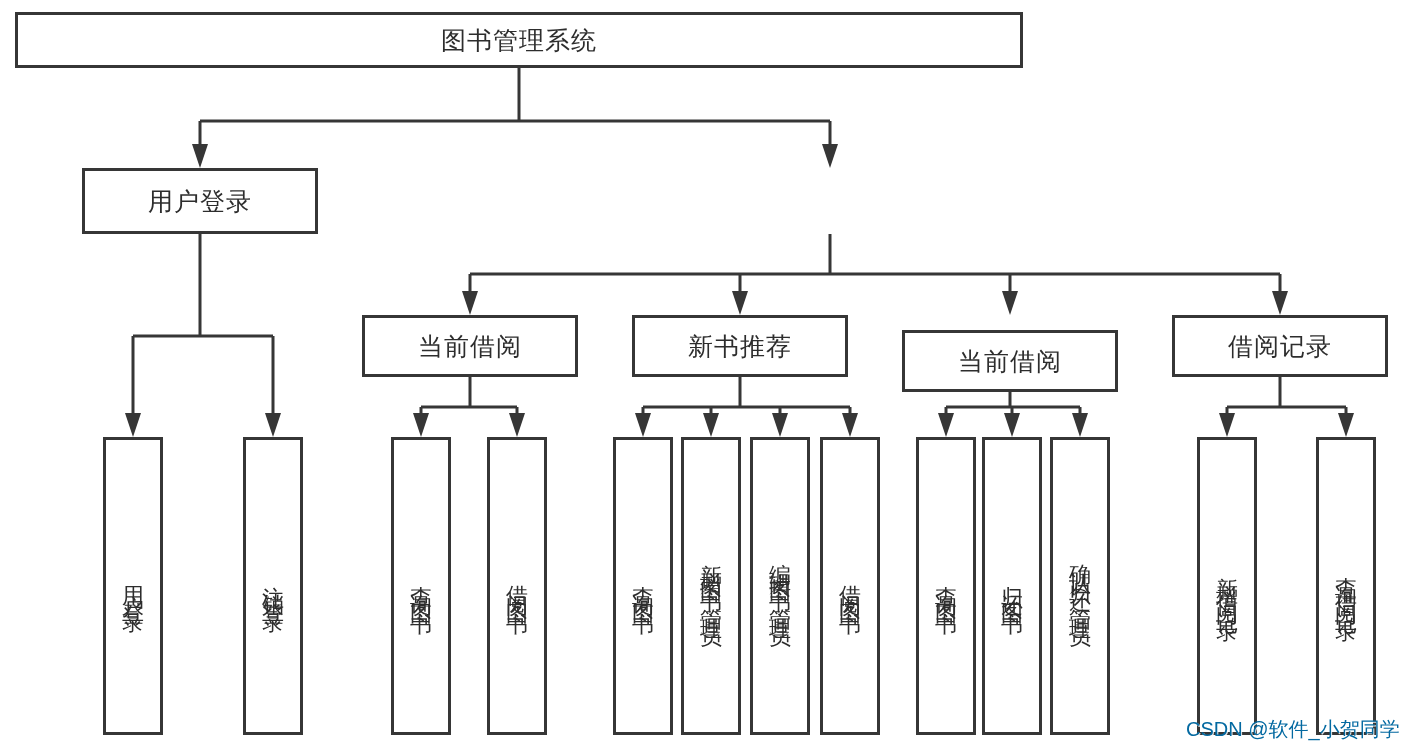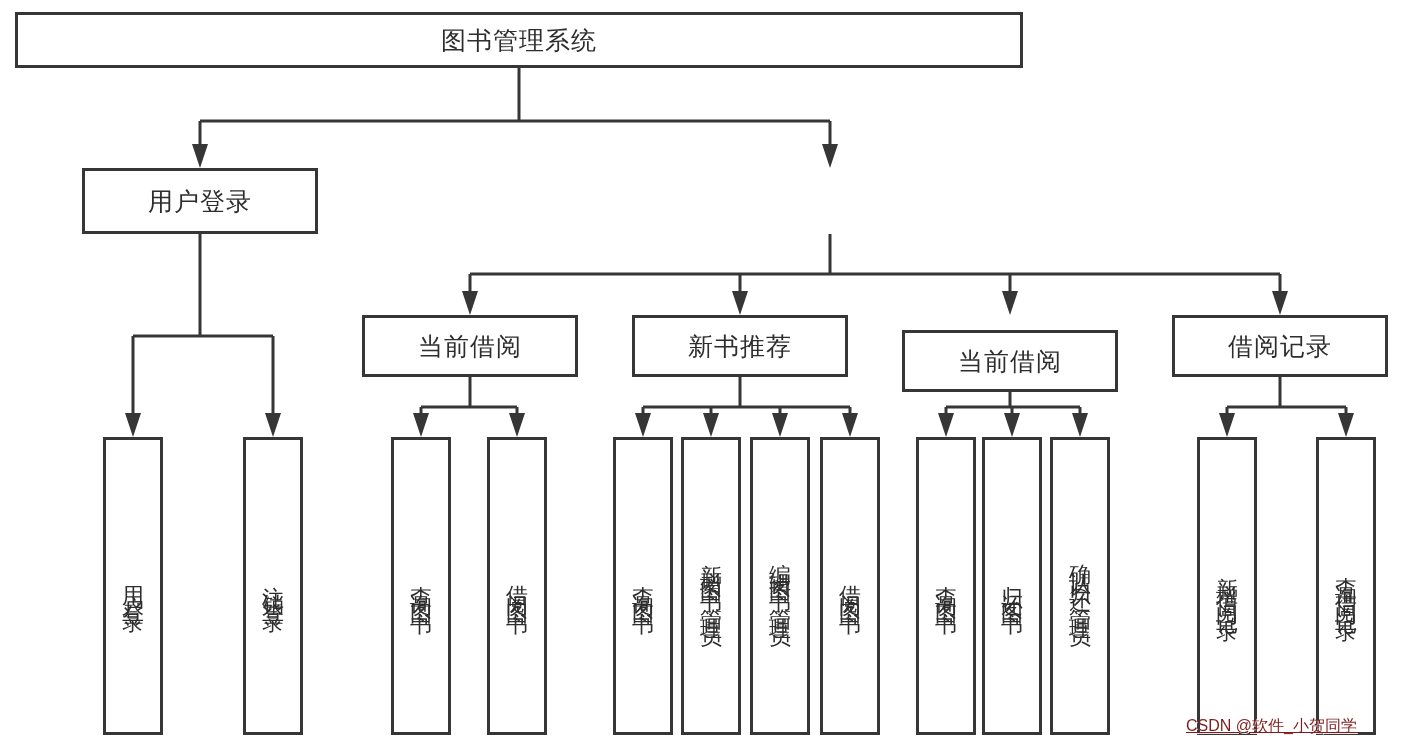--- a/index.html
+++ b/index.html
@@ -39,25 +39,24 @@
     writing-mode: vertical-rl;
     text-orientation: mixed;
     font-size: 22px;
     letter-spacing: 9px;
     line-height: 1;
   }
   #watermark {
     position: absolute;
     left: 1186px;
     top: 716px;
-    font-size: 16px;
-    color: #7f1d1d;
+    font-size: 20px;
+    color: #0369a1;
     text-shadow: 1px 1px 0 rgba(255,255,255,0.85);
     white-space: nowrap;
-    text-decoration: underline;
   }
 </style>
 </head>
 <body>
 
 <div id="canvas">
 
   <svg id="connectors" width="1405" height="747" viewBox="0 0 1405 747">
     <g stroke="#363636" stroke-width="3" fill="none">
       <path d="M519 68 V121 M200 121 H830 M200 121 V154 M830 121 V154

